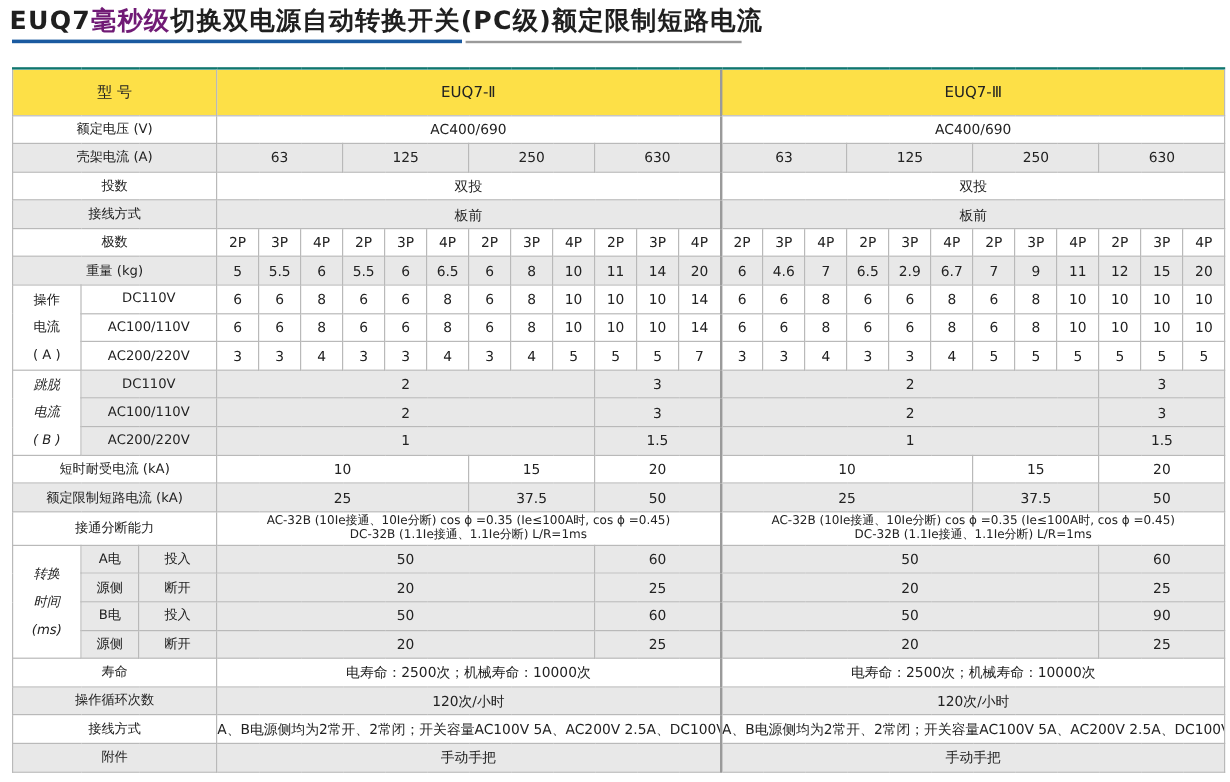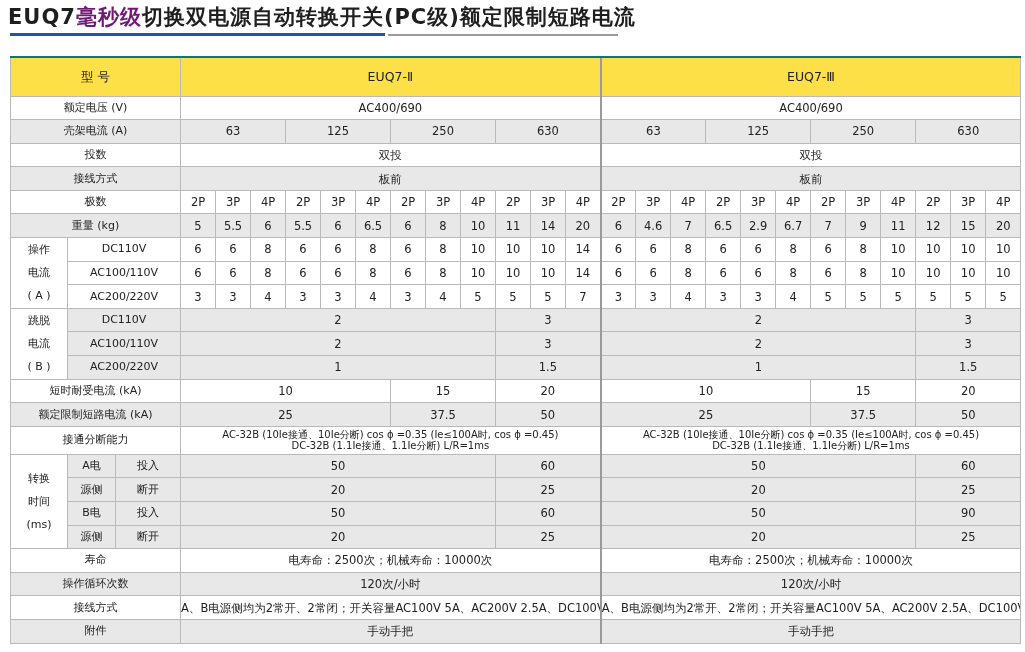--- a/index.html
+++ b/index.html
@@ -11,21 +11,21 @@
   .title .accent { color: #701a75; }
   .uline-blue { position: absolute; left: 2px; top: 29px; width: 375px; height: 3px; background: #1a5aa0; }
   .uline-gray { position: absolute; left: 380px; top: 30px; width: 230px; height: 2px; background: #9a9a9a; }
 
   table.spec { position: absolute; left: 10px; top: 56px; width: 1010px; border-collapse: collapse; table-layout: fixed; font-size: 11.5px; }
   table.spec td { border: 1px solid #b9b9b9; text-align: center; vertical-align: middle; height: 23.6px; padding: 0; line-height: 14px; white-space: nowrap; overflow: hidden; }
   table.spec tr.hdr td { background: #fde047; height: 39px; font-size: 12.5px; border-top: 2px solid #0f766e; }
   table.spec tr.g td.b { background: #e8e8e8; }
   table.spec tr.w td.b { background: #ffffff; }
   table.spec td.lab { font-size: 11px; }
-  table.spec td.wcell { background: #ffffff !important; }
+  table.spec td.wcell { background: #ffffff !important; font-style: italic; }
   table.spec td.sep { border-left: 2px solid #9a9a9a; }
   table.spec td.small { font-size: 10px; line-height: 11px; white-space: normal; }
   table.spec tr.tall td { height: 28px; }
 </style>
 </head>
 <body>
 
 <div class="title-wrap">
   <div class="title"><span>EUQ7</span><span class="accent">毫秒级</span><span>切换双电源自动转换开关(PC级)额定限制短路电流</span></div>
   <div class="uline-blue"></div>

